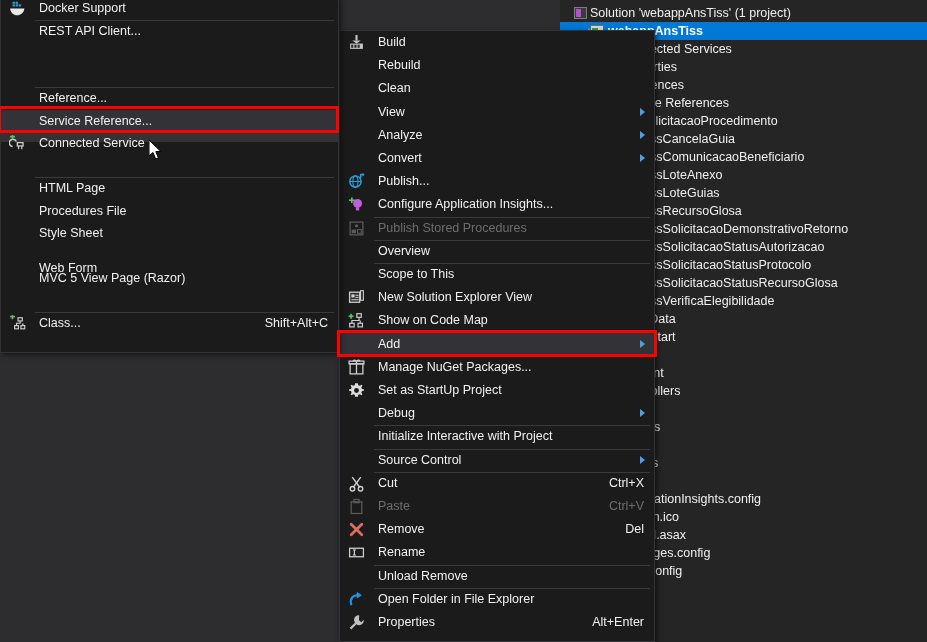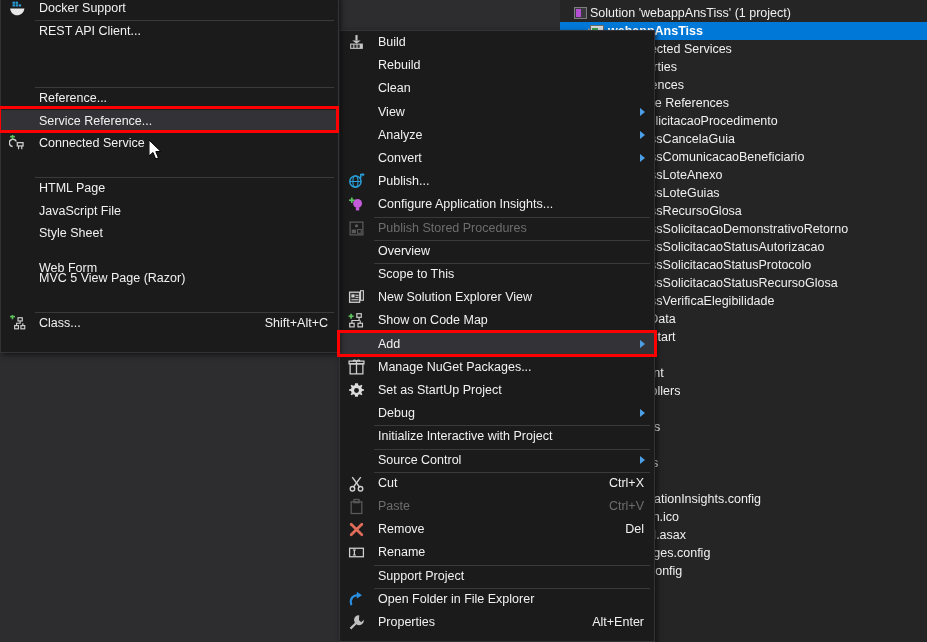--- a/index.html
+++ b/index.html
@@ -463,21 +463,21 @@
         <span class="mi-icon"><svg viewBox="0 0 16 16">
             <rect x="1.5" y="4" width="13" height="8" fill="none" stroke="#cfcfcf" stroke-width="1.2"></rect>
             <line x1="6" y1="5.6" x2="6" y2="10.4" stroke="#cfcfcf" stroke-width="1.2"></line>
             <line x1="4.6" y1="5.6" x2="7.4" y2="5.6" stroke="#cfcfcf" stroke-width="1"></line>
             <line x1="4.6" y1="10.4" x2="7.4" y2="10.4" stroke="#cfcfcf" stroke-width="1"></line>
           </svg></span>
         <span class="mi-label">Rename</span>
       </div>
       <div class="mi sep-top" style="top: 533.6px; position: absolute; left: 0px; right: 0px; height: 23.2px; line-height: 23.2px;">
         <span class="mi-icon"></span>
-        <span class="mi-label">Support Project</span>
+        <span class="mi-label">Unload Remove</span>
       </div>
       <div class="mi sep-top" style="top: 556.8px; position: absolute; left: 0px; right: 0px; height: 23.2px; line-height: 23.2px;">
         <span class="mi-icon"><svg viewBox="0 0 16 16">
             <path d="M3 12.5 C1.5 7 5 3.5 10 3.8" fill="none" stroke="#2a8ee0" stroke-width="2.1" stroke-linecap="round"></path>
             <polygon points="8.3,0.6 13.2,3.9 8.3,7" fill="#2a8ee0"></polygon>
           </svg></span>
         <span class="mi-label">Open Folder in File Explorer</span>
       </div>
       <div class="mi" style="top: 580px; position: absolute; left: 0px; right: 0px; height: 23.2px; line-height: 23.2px;">
         <span class="mi-icon"><svg viewBox="0 0 16 16">
@@ -501,42 +501,42 @@
         <span class="mi-label">Docker Support</span>
       </div>
       <div class="mi sep-top" style="top: 22.5px; position: absolute; left: 0px; right: 0px; height: 22.5px; line-height: 22.5px;">
         <span class="mi-icon"></span>
         <span class="mi-label">REST API Client...</span>
       </div>
       <div class="mi sep-top" style="top: 90px; position: absolute; left: 0px; right: 0px; height: 22.5px; line-height: 22.5px; text-align: right;">
         <span class="mi-icon"></span>
         <span class="mi-label">Reference...</span>
       </div>
-      <div class="mi hl" style="top: 112.5px; position: absolute; left: 0px; right: 0px; height: 22px; line-height: 22.5px;">
+      <div class="mi hl" style="top: 112.5px; position: absolute; left: 0px; right: 0px; height: 32px; line-height: 22.5px;">
         <span class="mi-icon"></span>
         <span class="mi-label">Service Reference...</span>
       </div>
       <div class="mi" style="top: 135px; position: absolute; left: 0px; right: 0px; height: 22.5px; line-height: 22.5px;">
         <span class="mi-icon"><svg viewBox="0 0 16 16">
             <path d="M3.4 10.8 a3.4 3.4 0 1 1 3.5 -4.6" fill="none" stroke="#cfcfcf" stroke-width="1.3"></path>
             <rect x="7.8" y="7.2" width="5.4" height="3.1" fill="none" stroke="#cfcfcf" stroke-width="1.2"></rect>
             <line x1="9" y1="10.3" x2="9" y2="13.4" stroke="#cfcfcf" stroke-width="1.1"></line>
             <line x1="12" y1="10.3" x2="12" y2="13.4" stroke="#cfcfcf" stroke-width="1.1"></line>
             <rect x="1" y="0.8" width="4.6" height="1.5" fill="#5ec25e"></rect>
             <rect x="2.5" y="-0.6" width="1.5" height="4.6" fill="#5ec25e"></rect>
           </svg></span>
         <span class="mi-label">Connected Service</span>
       </div>
       <div class="mi sep-top" style="top: 180px; position: absolute; left: 0px; right: 0px; height: 22.5px; line-height: 22.5px;">
         <span class="mi-icon"></span>
         <span class="mi-label">HTML Page</span>
       </div>
       <div class="mi" style="top: 202.5px; position: absolute; left: 0px; right: 0px; height: 22.5px; line-height: 22.5px;">
         <span class="mi-icon"></span>
-        <span class="mi-label">JavaScript File</span>
+        <span class="mi-label">Procedures File</span>
       </div>
       <div class="mi" style="top: 225px; position: absolute; left: 0px; right: 0px; height: 22.5px; line-height: 22.5px;">
         <span class="mi-icon"></span>
         <span class="mi-label">Style Sheet</span>
       </div>
       <div class="mi" style="top: 247.5px; position: absolute; left: 0px; right: 0px; height: 22.5px; line-height: 22.5px; margin-top: 12px;">
         <span class="mi-icon"></span>
         <span class="mi-label">Web Form</span>
       </div>
       <div class="mi" style="top: 270px; position: absolute; left: 0px; right: 0px; height: 22.5px; line-height: 22.5px;">

